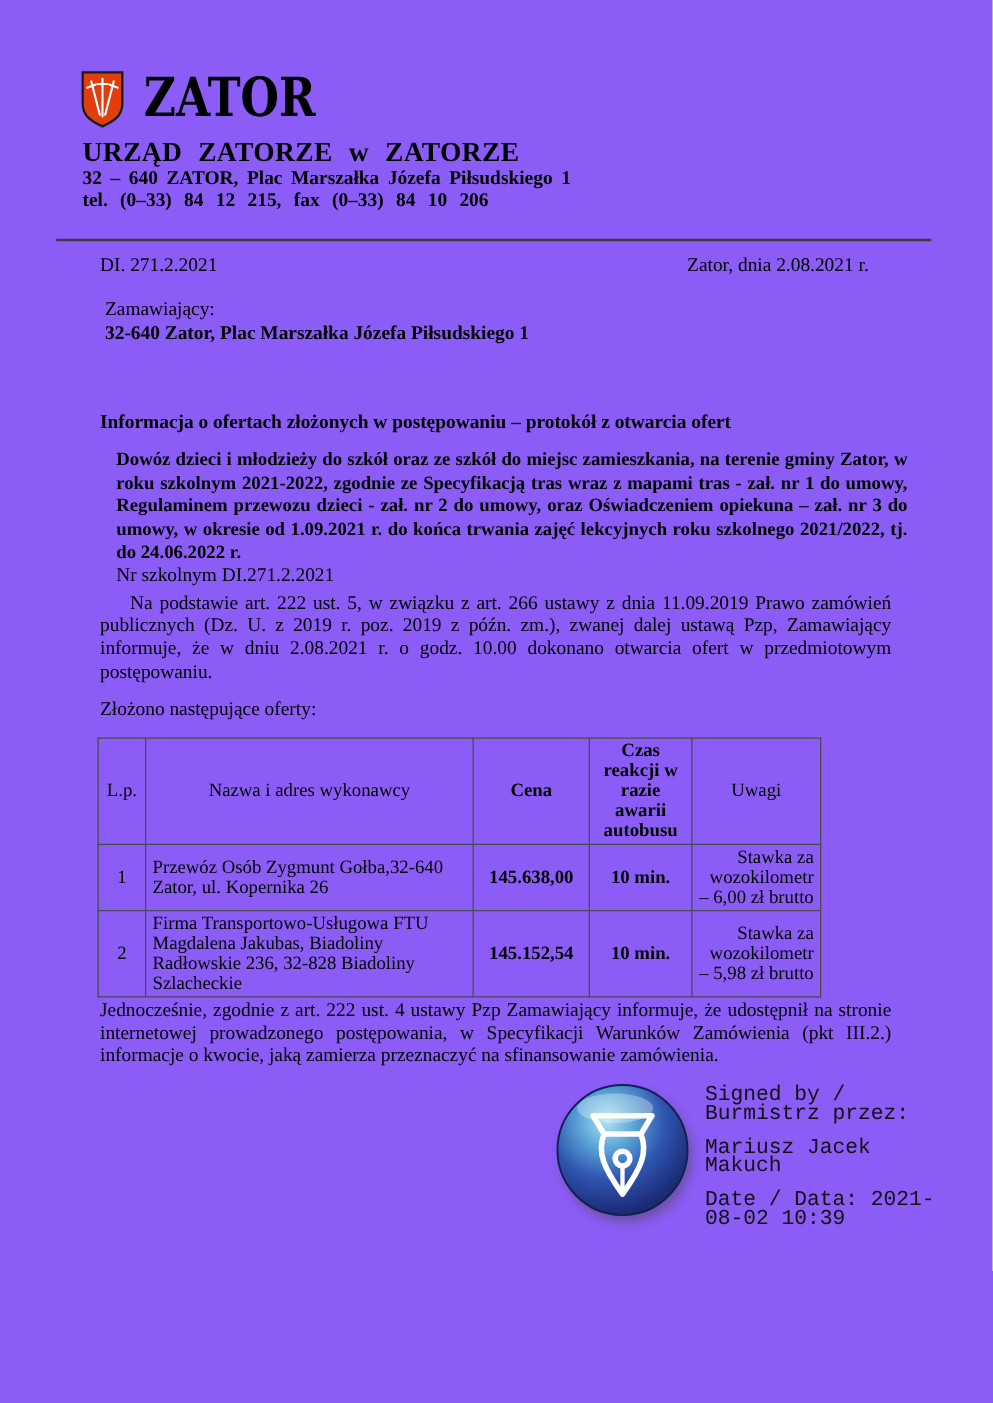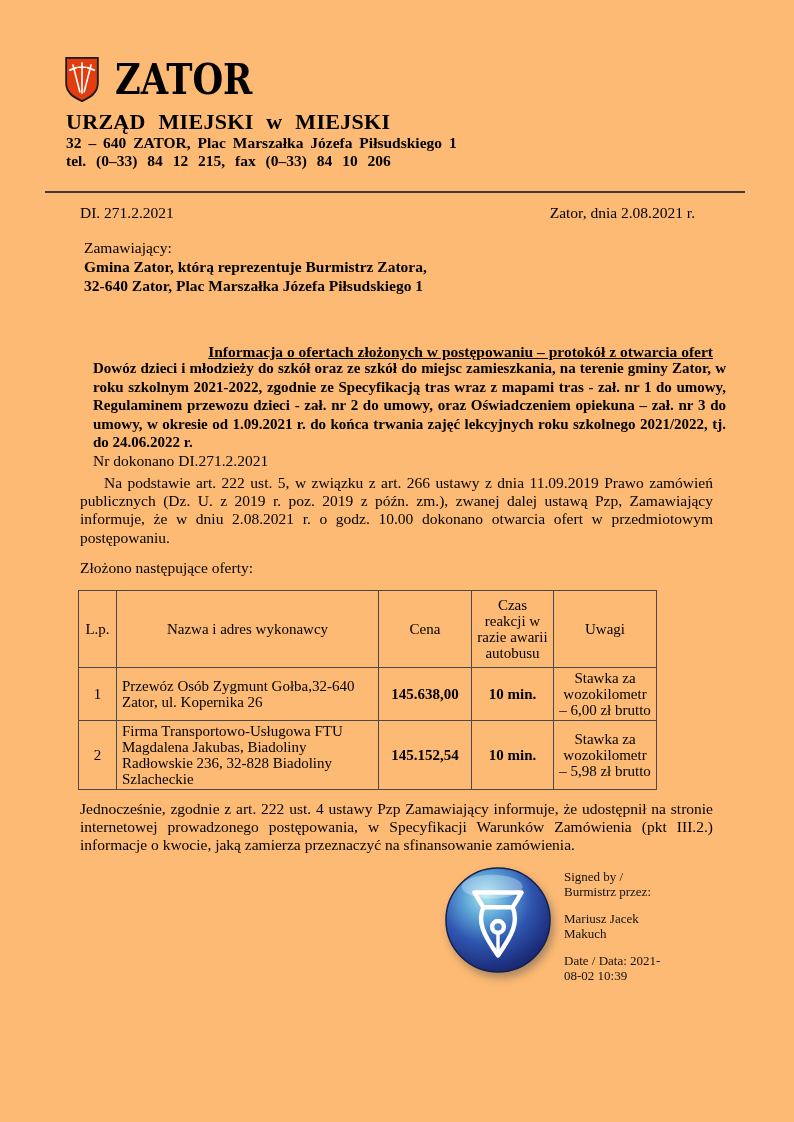--- a/index.html
+++ b/index.html
@@ -1,20 +1,20 @@
 <!DOCTYPE html>
 <html><head>
 <meta charset="utf-8">
 <style>
   html,body{margin:0;padding:0;background:#e8e8e8;}
   .page{
     position:relative;
     width:794px;height:1122px;
     margin:0 auto;
-    background:#fdba74;
+    background:#8b5cf6;
     font-family:"Liberation Serif", serif;
     color:#000;
     overflow:hidden;
   }
   
   .logo-row{position:absolute;left:64px;top:55px;display:flex;align-items:flex-start;}
   .coat-of-arms{width:36px;height:49px;display:block;}
   .logo-wordmark{
     font-family:"DejaVu Serif", serif;
     font-weight:bold;
@@ -29,56 +29,56 @@
   .rule{position:absolute;left:45px;top:191px;width:700px;height:2px;background:#3b3b3b;}
 
   
   .ref-row{position:absolute;left:80px;top:204px;width:615px;display:flex;justify-content:space-between;font-size:15.5px;text-align:right;}
 
   
   .ordering-party{position:absolute;left:84px;top:238px;font-size:15.5px;line-height:19px;}
   .ordering-party .bold{font-weight:bold;}
 
   
-  .doc-title{position:absolute;left:80px;top:343px;width:633px;text-align:right;font-weight:bold;font-size:15.5px;text-decoration:underline;}
+  .doc-title{position:absolute;left:80px;top:329px;width:633px;text-align:left;font-weight:bold;font-size:15.5px;}
   .subject{position:absolute;left:80px;top:359px;width:633px;font-weight:bold;font-size:15px;line-height:18.6px;text-align:justify;margin-left:13px;}
   .procedure-no{font-weight:normal;font-size:15.5px;text-align:left;}
 
   .para1{position:absolute;left:80px;top:474px;width:633px;font-size:15.5px;line-height:18.2px;text-align:justify;text-indent:24px;}
   .offers-intro{position:absolute;left:80px;top:559px;font-size:15.5px;}
 
   
   .offer-table{
     position:absolute;left:78px;top:590px;
     border-collapse:collapse;
     font-size:15px;line-height:16px;
     table-layout:fixed;width:578px;
   }
   .offer-table th,.offer-table td{
     border:1.6px solid #4a4a4a;
     padding:2px 5px;
     vertical-align:middle;
   }
   .offer-table th{font-weight:normal;text-align:center;height:72px;}
-  .offer-table th.th-bold{font-weight:normal;}
+  .offer-table th.th-bold{font-weight:bold;}
   .cell-lp{text-align:center;}
   .cell-name{text-align:left;padding-left:8px;}
   .cell-price,.cell-reaction{text-align:center;font-weight:bold;margin-left:46px;}
-  .cell-notes{text-align:center;}
+  .cell-notes{text-align:right;}
   .offer-table tr.data-row{height:47px;}
 
   
   .para2{position:absolute;left:80px;top:800px;width:633px;font-size:15.5px;line-height:18.2px;text-align:justify;}
 
   
   .signature{position:absolute;left:444px;top:866px;display:flex;align-items:flex-start;}
   .pen-ball{width:108px;height:108px;filter:drop-shadow(3px 5px 4px rgba(70,70,70,.45));}
   .sig-text{
-    font-family:Liberation Serif, serif;
-    font-size:13px;line-height:14.5px;
+    font-family:Liberation Mono, monospace;
+    font-size:17px;line-height:14.5px;
     margin-left:12px;margin-top:4px;
     color:#111;
   }
   .sig-gap{height:13px;}
 </style>
 </head>
 <body>
 
 <div class="page">
 
@@ -90,41 +90,40 @@
           <path d="M19.5,16 L30.5,16"></path>
         <path d="M12.5,13 L22,50"></path>
           <path d="M8,20 L17.5,16.5"></path>
         <path d="M37.5,13 L28,50"></path>
           <path d="M32.5,16.5 L42,20"></path>
       </g>
     </svg>
     <div class="logo-wordmark">ZATOR</div>
   </div>
 
-  <div class="org-name">URZĄD MIEJSKI w MIEJSKI</div>
+  <div class="org-name">URZĄD ZATORZE w ZATORZE</div>
   <div class="org-address">32 – 640 ZATOR, Plac Marszałka Józefa Piłsudskiego 1</div>
   <div class="org-phone">tel. (0–33) 84 12 215, fax (0–33) 84 10 206</div>
   <div class="rule"></div>
 
   <div class="ref-row">
     <span>DI. 271.2.2021</span>
     <span>Zator, dnia 2.08.2021 r.</span>
   </div>
 
   <div class="ordering-party">
     <div>Zamawiający:</div>
-    <div class="bold">Gmina Zator, którą reprezentuje Burmistrz Zatora,</div>
     <div class="bold">32-640 Zator, Plac Marszałka Józefa Piłsudskiego 1</div>
   </div>
 
   <div class="doc-title">Informacja o ofertach złożonych w postępowaniu – protokół z otwarcia ofert</div>
 
   <div class="subject">
     <div>Dowóz dzieci i młodzieży do szkół oraz ze szkół do miejsc zamieszkania, na terenie gminy Zator, w roku szkolnym 2021-2022, zgodnie ze Specyfikacją tras wraz z mapami tras - zał. nr 1 do umowy, Regulaminem przewozu dzieci - zał. nr 2 do umowy, oraz Oświadczeniem opiekuna – zał. nr 3 do umowy, w okresie od 1.09.2021 r. do końca trwania zajęć lekcyjnych roku szkolnego 2021/2022, tj. do 24.06.2022 r.</div>
-    <div class="procedure-no">Nr dokonano DI.271.2.2021</div>
+    <div class="procedure-no">Nr szkolnym DI.271.2.2021</div>
   </div>
 
   <div class="para1">Na podstawie art. 222 ust. 5, w związku z art. 266 ustawy z dnia 11.09.2019 Prawo zamówień publicznych (Dz. U. z 2019 r. poz. 2019 z późn. zm.), zwanej dalej ustawą Pzp, Zamawiający informuje, że w dniu 2.08.2021 r. o godz. 10.00 dokonano otwarcia ofert w przedmiotowym postępowaniu.</div>
 
   <div class="offers-intro">Złożono następujące oferty:</div>
 
   <table class="offer-table">
     <colgroup>
       <col style="width:38px">
         <col style="width:262px">

